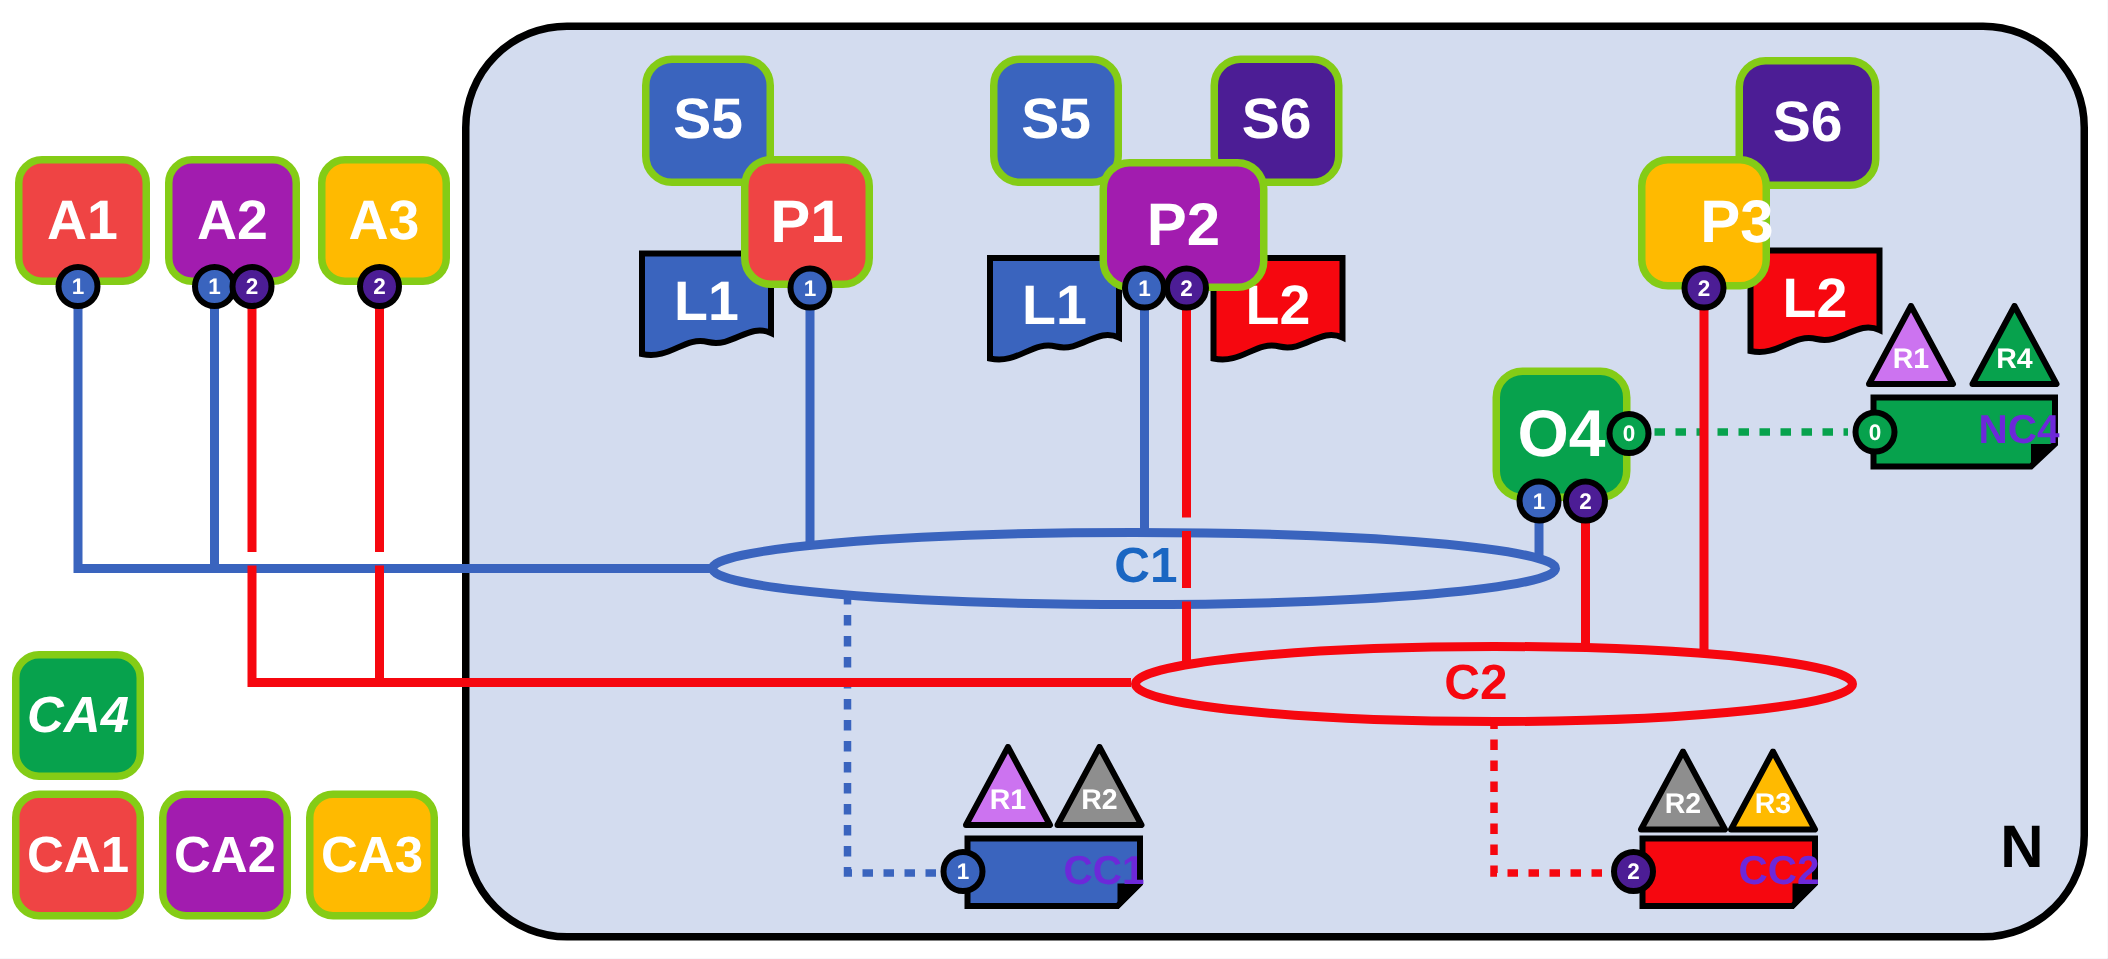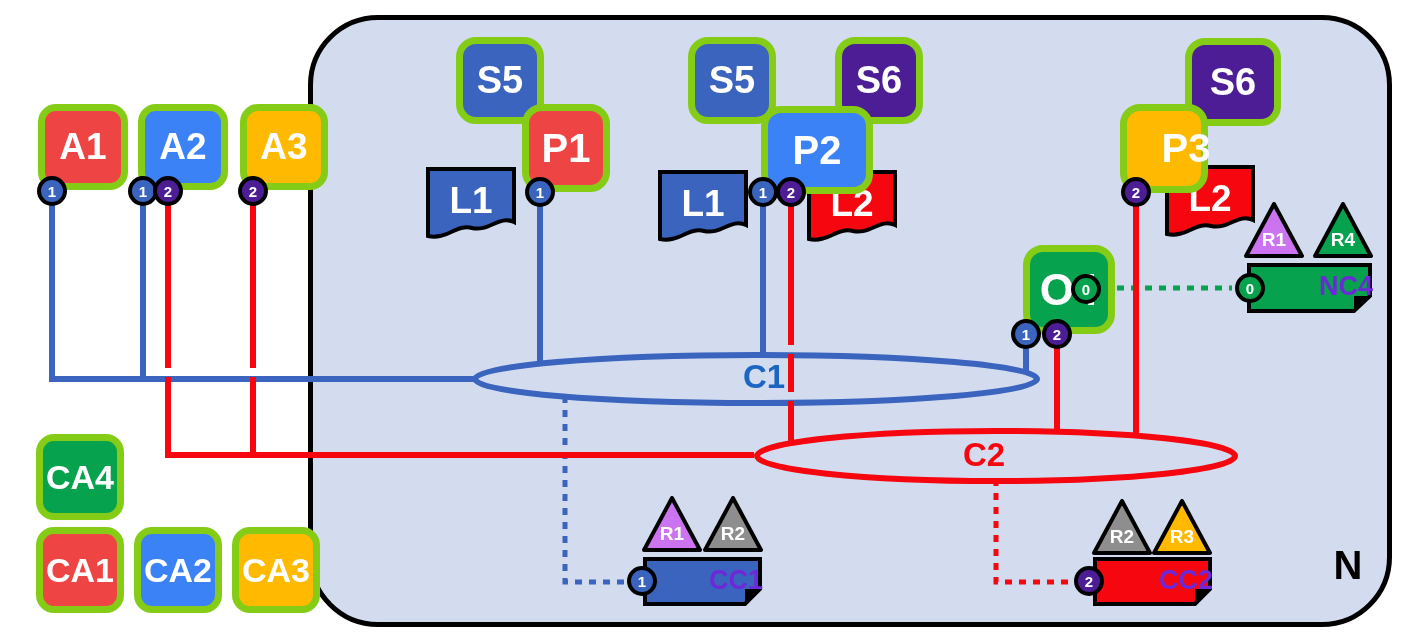--- a/index.html
+++ b/index.html
@@ -6,26 +6,26 @@
   .stage{
     position:relative;width:1405px;height:639px;background:#ffffff;
     font-family:"Liberation Sans",sans-serif;font-weight:bold;overflow:hidden;
   }
   #net{
     position:absolute;left:308px;top:15px;width:1084px;height:612px;
     background:#d3dcef;border:5px solid #000;border-radius:70px;box-sizing:border-box;z-index:0;
   }
   #wires{position:absolute;left:0;top:0;width:1405px;height:639px;z-index:1;}
   .box{
-    position:absolute;border:7px solid #84cc16;border-radius:18px;box-sizing:border-box;
-    display:flex;align-items:center;justify-content:center;color:#fff;z-index:2;margin-left:28px;
+    position:absolute;border:5px solid #84cc16;border-radius:18px;box-sizing:border-box;
+    display:flex;align-items:center;justify-content:center;color:#fff;z-index:2;
   }
   .ptop{z-index:3;}
   .purple{background:#ef4444;}
-  .grayc{background:#3b82f6;}
+  .grayc{background:#a21caf;}
   .amber{background:#ffba00;}
   .bluec{background:#3a64be;}
   .redc{background:#4c1d95;}
   .greenc{background:#07a24d;}
   .port{
     position:absolute;width:30px;height:30px;border:4px solid #000;border-radius:50%;
     box-sizing:border-box;display:flex;align-items:center;justify-content:center;
     color:#fff;font-size:15px;z-index:6;
   }
   .banner{position:absolute;width:92px;height:74px;z-index:2;}
@@ -72,21 +72,21 @@
   <div class="box purple" style="left:10px;top:104px;width:90px;height:86px;font-size:37px;">
       <span>A1</span>
     </div>
   <div class="box grayc" style="left:110px;top:104px;width:90px;height:86px;font-size:37px;">
       <span>A2</span>
     </div>
   <div class="box amber" style="left:212px;top:104px;width:88px;height:86px;font-size:37px;">
       <span>A3</span>
     </div>
 
-  <div class="box greenc" style="left:8px;top:434px;width:88px;height:86px;font-size:34px;">
+  <div class="box greenc" style="left:8px;top:434px;width:88px;height:86px;font-size:34px;font-style:italic;">
       <span>CA4</span>
     </div>
   <div class="box purple" style="left:8px;top:527px;width:88px;height:86px;font-size:34px;">
       <span>CA1</span>
     </div>
   <div class="box grayc" style="left:106px;top:527px;width:88px;height:86px;font-size:34px;">
       <span>CA2</span>
     </div>
   <div class="box amber" style="left:204px;top:527px;width:88px;height:86px;font-size:34px;">
       <span>CA3</span>

